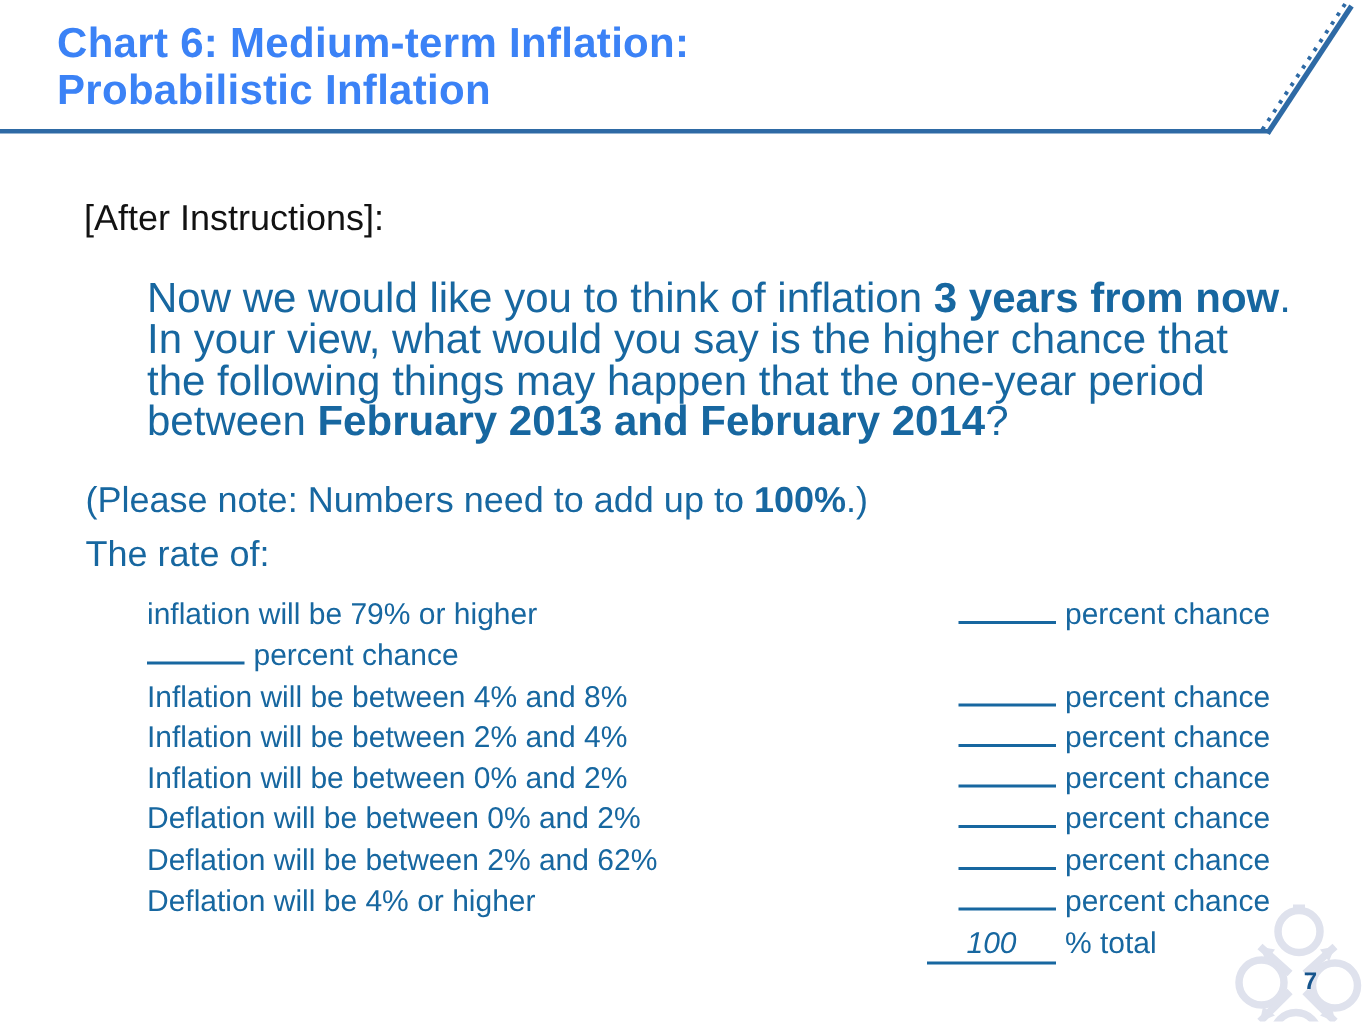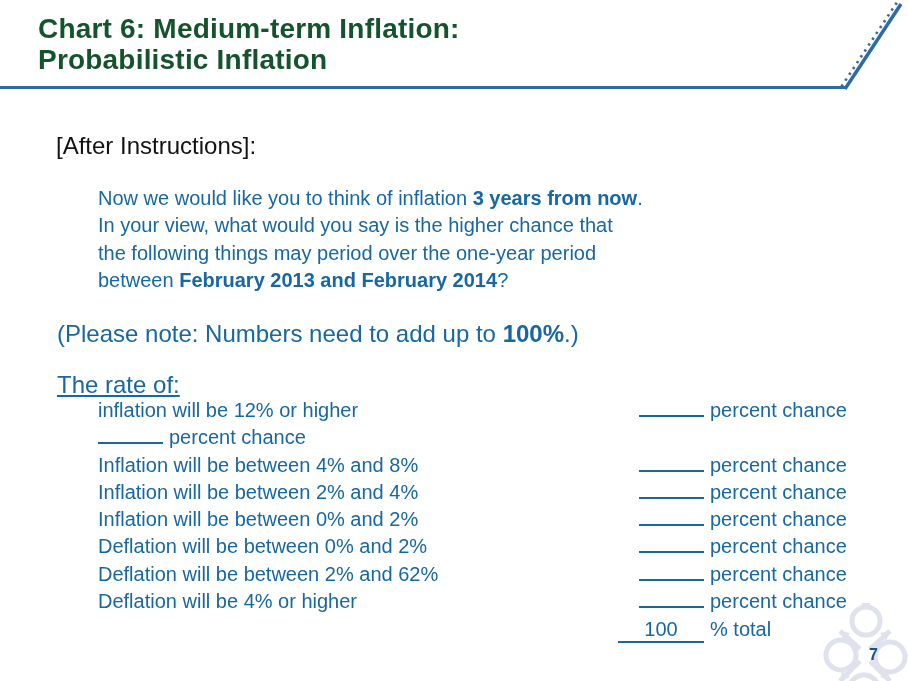--- a/index.html
+++ b/index.html
@@ -8,58 +8,59 @@
     background:#ffffff;
     font-family:"Liberation Sans","DejaVu Sans",sans-serif;
     position:relative;overflow:hidden;
   }
   .slide{position:absolute;inset:0;}
 
   
   .title{
     position:absolute;left:38px;top:13px;
     font-size:28px;font-weight:bold;line-height:31px;
-    color:#14532d;letter-spacing:0.2px;
+    color:#3b82f6;letter-spacing:0.2px;
   }
   .header-rule{
     position:absolute;left:0;top:86px;width:847px;height:3px;
     background:#2e6aa5;
   }
   .diag-svg{position:absolute;left:838px;top:0;width:70px;height:92px;}
 
   
   .after{
     position:absolute;left:56px;top:132px;
     font-size:24px;color:#121212;
   }
   .question{
     position:absolute;left:98px;top:185px;
-    font-size:20px;line-height:27.4px;color:#1767a0;
+    font-size:28px;line-height:27.4px;color:#1767a0;
   }
   .note,.rate{
     position:absolute;left:57px;
     font-size:24px;color:#1767a0;
   }
   .note{top:320px;}
-  .rate{top:371px;text-decoration:underline;}
+  .rate{top:356px;}
   .b{font-weight:bold;}
 
   
   .list{
     position:absolute;left:98px;top:399px;width:767px;
     font-size:20px;color:#1767a0;
   }
   .lrow{
     display:flex;align-items:baseline;height:27.3px;
   }
   .ilabel{flex:1;white-space:nowrap;}
   .blank{
     display:inline-block;width:65px;height:15px;
     border-bottom:2px solid #1767a0;
     margin-right:6px;
+    font-style:italic;
   }
   .chance{width:155px;white-space:nowrap;}
   .total-blank{
     width:86px;height:auto;text-align:center;
     border-bottom:2px solid #1767a0;line-height:24px;
   }
 
   
   .emblem-svg{position:absolute;right:-8px;bottom:-16px;width:100px;height:104px;}
   .page-num{
@@ -80,31 +81,31 @@
   <svg class="diag-svg" viewBox="0 0 70 92">
     <line x1="7" y1="89" x2="63" y2="4" stroke="#2e6aa5" stroke-width="3.5"></line>
     <line x1="3.5" y1="86.5" x2="59.5" y2="1.5" stroke="#2e6aa5" stroke-width="2.6" stroke-dasharray="2.4 4.6"></line>
   </svg>
 
   <div class="after">[After Instructions]:</div>
 
   <div class="question">
     <div><span>Now we would like you to think of inflation </span><span class="b">3 years from now</span><span>.</span></div>
     <div>In your view, what would you say is the higher chance that</div>
-    <div>the following things may period over the one-year period</div>
+    <div>the following things may happen that the one-year period</div>
     <div><span>between </span><span class="b">February 2013 and February 2014</span><span>?</span></div>
   </div>
 
   <div class="note"><span>(Please note: Numbers need to add up to </span><span class="b">100%</span><span>.)</span></div>
 
   <div class="rate">The rate of:</div>
 
   <div class="list">
     <div class="lrow">
-      <span class="ilabel">inflation will be 12% or higher</span>
+      <span class="ilabel">inflation will be 79% or higher</span>
       <span class="blank"></span>
       <span class="chance">percent chance</span>
     </div>
     <div class="lrow">
       <span class="blank"></span>
       <span class="chance">percent chance</span>
     </div>
     <div class="lrow">
       <span class="ilabel">Inflation will be between 4% and 8%</span>
       <span class="blank"></span>

